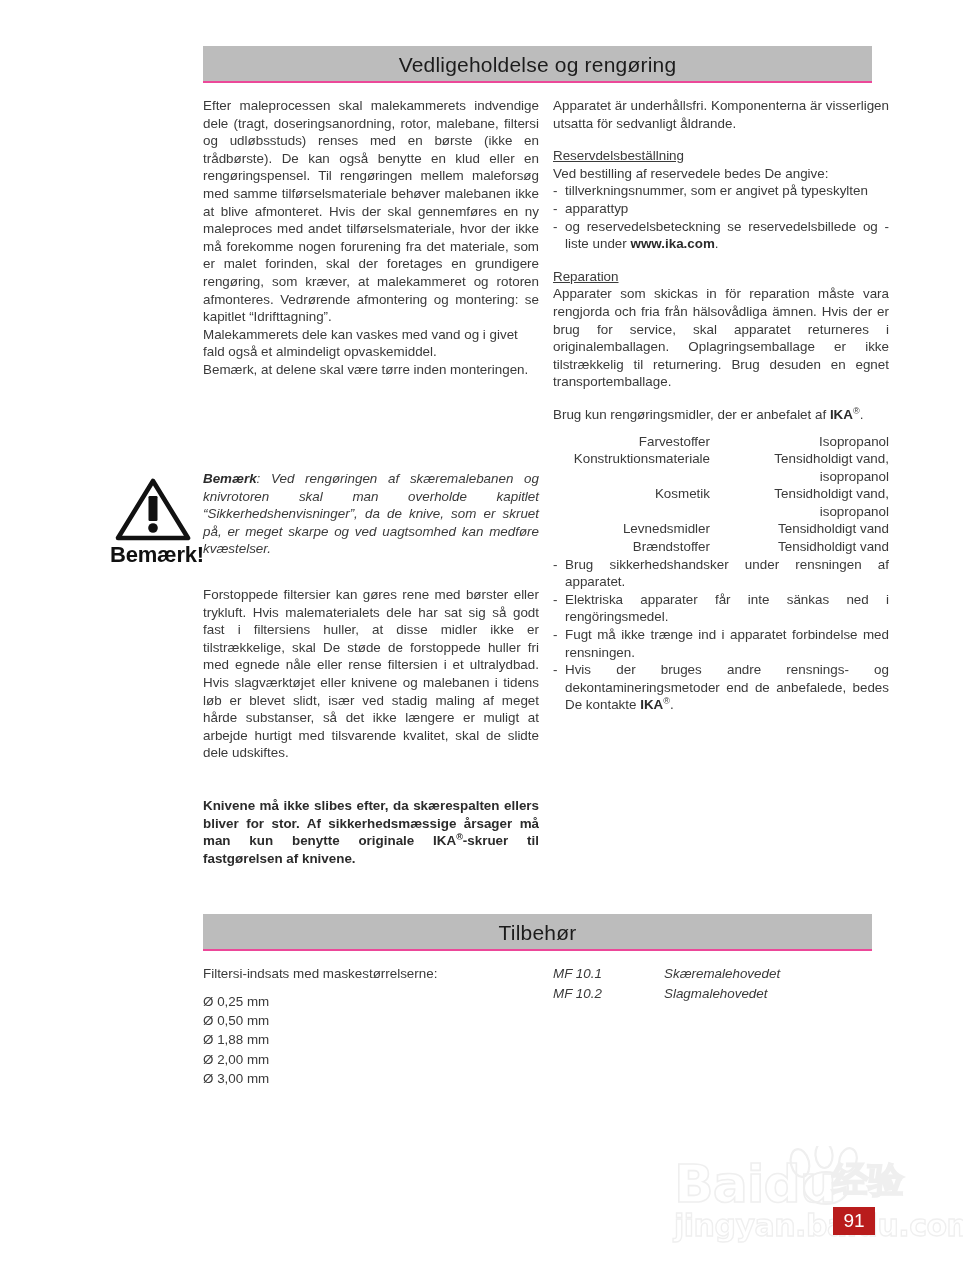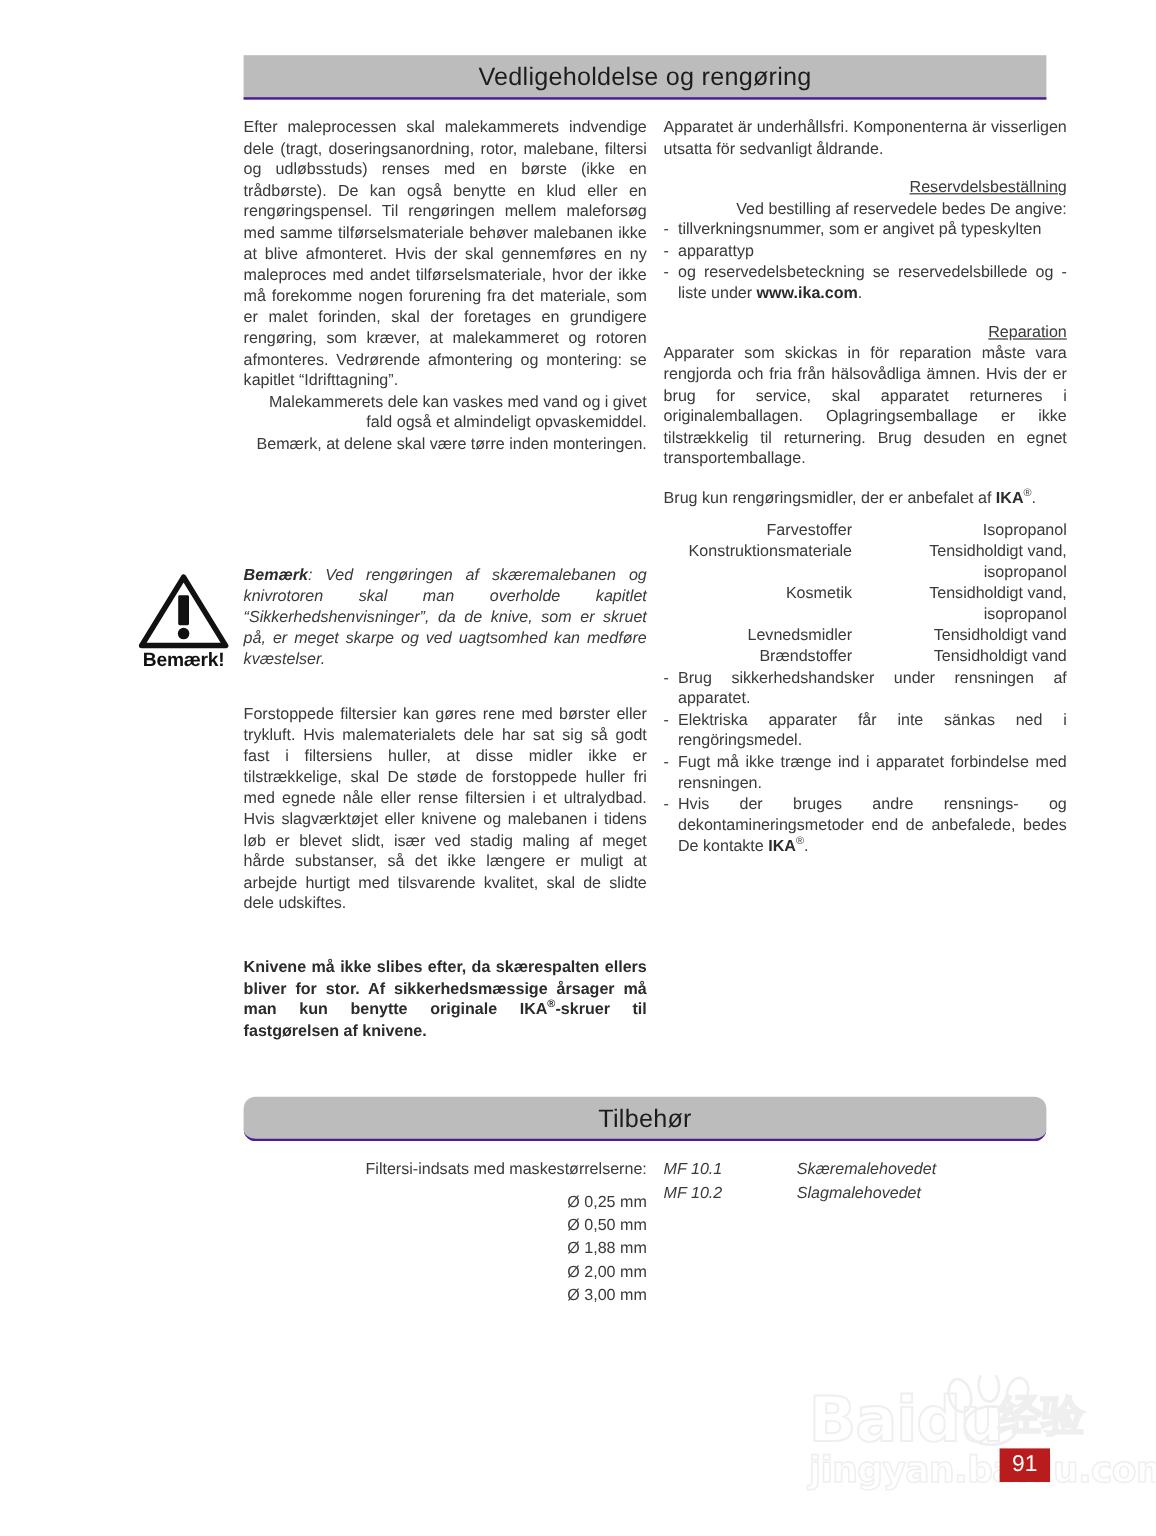--- a/index.html
+++ b/index.html
@@ -21,71 +21,71 @@
     inset: 0;
   }
 
   
   .section-bar {
     position: absolute;
     left: 203px;
     width: 669px;
     height: 37px;
     background: #bcbcbc;
-    border-bottom: 2px solid #4c1d95;
+    border-bottom: 2px solid #ec4899;
     box-sizing: border-box;
   }
   .section-bar .bar-title {
     display: block;
     text-align: center;
     font-size: 21px;
     line-height: 37px;
     color: #1c1c1c;
     font-weight: 400;
     letter-spacing: .2px;
   }
   #bar-maintenance { top: 46px; }
-  #bar-accessories { top: 914px; border-radius: 10px; }
+  #bar-accessories { top: 914px; }
 
   
   .col {
     position: absolute;
     width: 336px;
     font-size: 13.4px;
     line-height: 17.6px;
   }
   .col-left  { left: 203px; }
   .col-right { left: 553px; }
 
   #left-top    { top: 97px; }
   #left-note   { top: 470px; }
   #left-mid    { top: 586px; }
   #left-bold   { top: 797px; }
   #right-main  { top: 97px; }
 
-  p { margin: 0 0 0 0; text-align: right; }
+  p { margin: 0 0 0 0; }
   p.jb   { text-align: justify; text-justify: inter-word; }
   p.gap  { margin-top: 15px; }
   .bold  { font-weight: bold; color: #2b2b2b; }
   .under { text-decoration: underline; }
   .reg   { font-size: .68em; vertical-align: super; line-height: 0; }
 
   
   .warn-wrap {
     position: absolute;
     left: 110px;
     top: 477px;
     width: 86px;
     text-align: center;
   }
   .warn-tri { display: block; margin: 0 auto; }
   .warn-label {
     display: block;
     margin-top: 1px;
-    font-size: 16px;
+    font-size: 22px;
     font-weight: bold;
     color: #111;
     letter-spacing: -0.2px;
   }
 
   
   #left-note .notice { text-align: justify; font-style: italic; }
 
   
   .agents {

